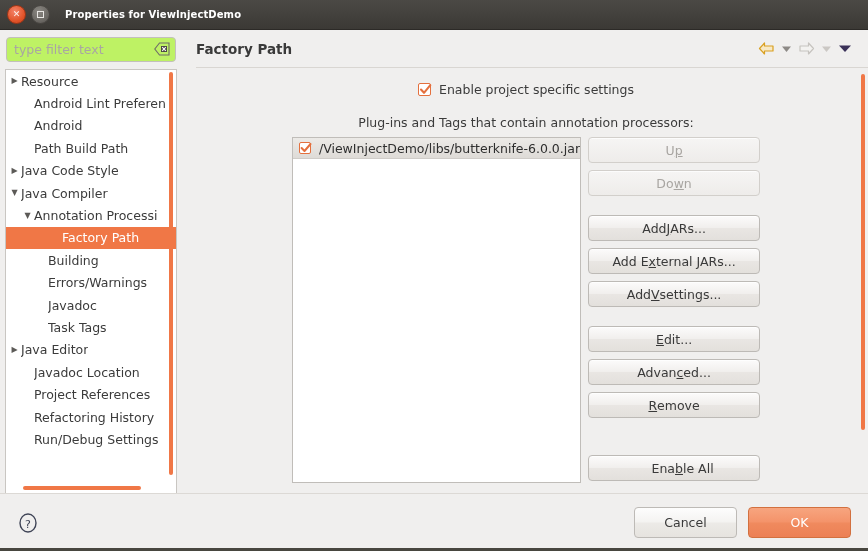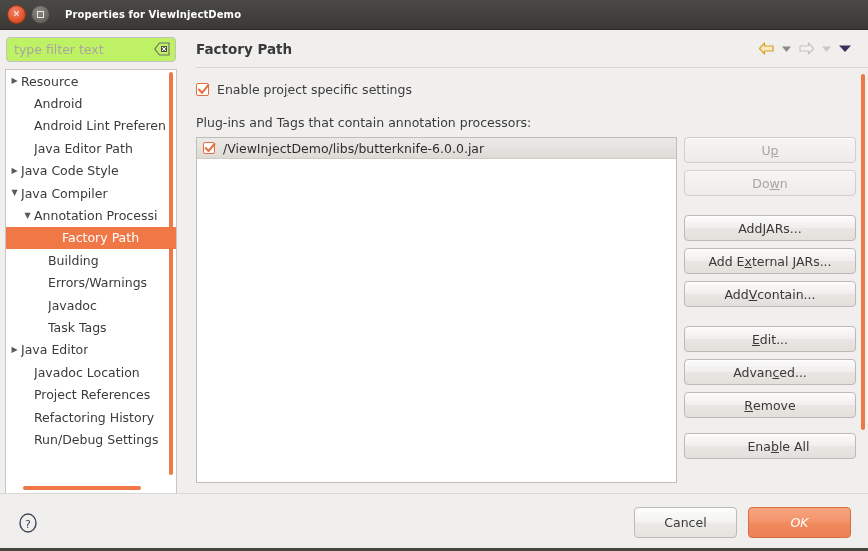--- a/index.html
+++ b/index.html
@@ -226,20 +226,21 @@
   }
 
   .pane-content {
     flex: 1 1 auto;
     display: flex;
     flex-direction: column;
     padding-top: 11px;
     min-height: 0;
     padding-right: 12px;
     box-sizing: border-box;
+    align-items: center;
   }
 
   .check-row {
     display: flex;
     align-items: center;
     height: 20px;
     flex: 0 0 20px;
     margin-bottom: 16px;
   }
   .chk {
@@ -323,21 +324,21 @@
     margin-bottom: 7px;
     box-shadow: 0 1px 0 rgba(255,255,255,.7) inset;
     white-space: nowrap;
   }
   .btn.disabled {
     color: #a8a5a1;
     background: linear-gradient(to bottom, #f6f5f4 0%, #eeecea 100%);
     border-color: #d2cfcb;
   }
   .btn.gap { margin-top: 12px; }
-  .btn.gap2 { margin-top: 8px; padding-left: 17px; }
+  .btn.gap2 { margin-top: 30px; padding-left: 17px; }
 
   .right-vscroll {
     position: absolute;
     right: 3px;
     top: 44px;
     width: 4px;
     height: 356px;
     background: #f07746;
     border-radius: 2px;
   }
@@ -367,21 +368,20 @@
     font-size: 12.5px;
     color: #3a3a3a;
     box-sizing: border-box;
     margin-left: 11px;
     padding: 0 14px;
   }
   .dlg-btn.primary {
     background: linear-gradient(to bottom, #f7a57f 0%, #f4936a 48%, #f08a5e 52%, #ec8055 100%);
     border-color: #d2703f;
     color: #ffffff;
-    font-style: italic;
   }
   .footer-edge {
     position: absolute;
     left: 0; bottom: 0;
     width: 868px;
     height: 3px;
     background: #48463f;
   }
 </style>
 </head>
@@ -412,29 +412,29 @@
       </div>
 
       <div class="tree-box">
         <div class="tree-scroll" id="tree-list">
             <div class="tree-item lvl0">
               <span class="arrow">▶</span>
               <span class="tlabel">Resource</span>
             </div>
             <div class="tree-item lvl1">
               <span class="arrow"></span>
+              <span class="tlabel">Android Lint Preferen</span>
+            </div>
+            <div class="tree-item lvl1">
+              <span class="arrow"></span>
               <span class="tlabel">Android</span>
             </div>
             <div class="tree-item lvl1">
               <span class="arrow"></span>
-              <span class="tlabel">Android Lint Preferen</span>
-            </div>
-            <div class="tree-item lvl1">
-              <span class="arrow"></span>
-              <span class="tlabel">Java Editor Path</span>
+              <span class="tlabel">Path Build Path</span>
             </div>
             <div class="tree-item lvl0">
               <span class="arrow">▶</span>
               <span class="tlabel">Java Code Style</span>
             </div>
             <div class="tree-item lvl0">
               <span class="arrow">▼</span>
               <span class="tlabel">Java Compiler</span>
             </div>
             <div class="tree-item lvl1">
@@ -561,21 +561,21 @@
                 <span>ARs...</span>
               </div>
               <div class="btn">
                 <span>Add E</span>
                 <span class="mn">x</span>
                 <span>ternal JARs...</span>
               </div>
               <div class="btn">
                 <span>Add </span>
                 <span class="mn">V</span>
-                <span>contain...</span>
+                <span>settings...</span>
               </div>
               <div class="btn gap">
                 <span></span>
                 <span class="mn">E</span>
                 <span>dit...</span>
               </div>
               <div class="btn">
                 <span>Advan</span>
                 <span class="mn">c</span>
                 <span>ed...</span>

